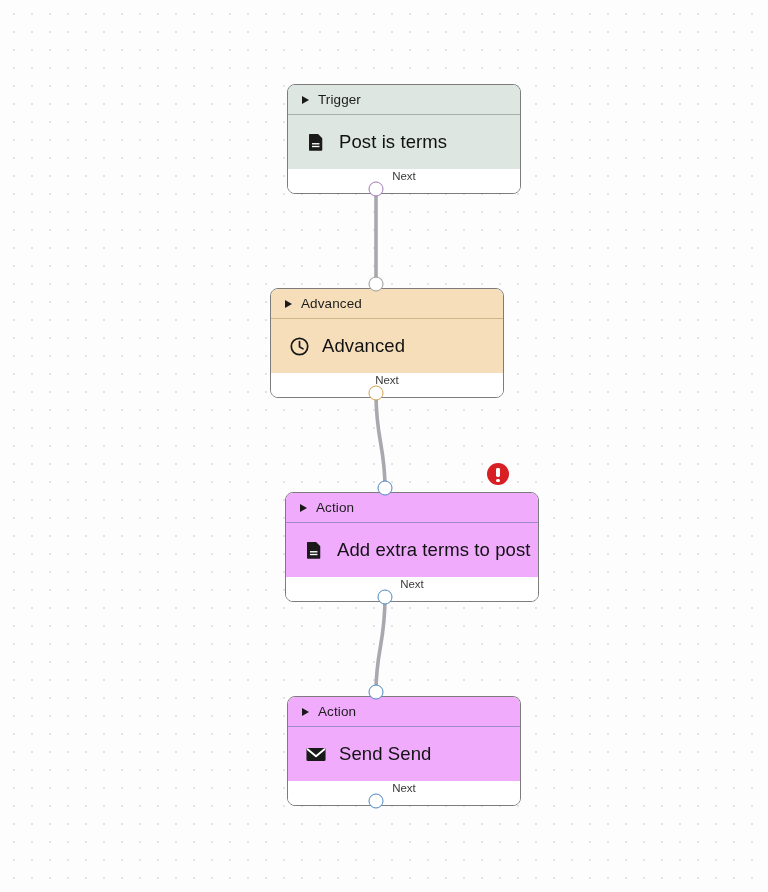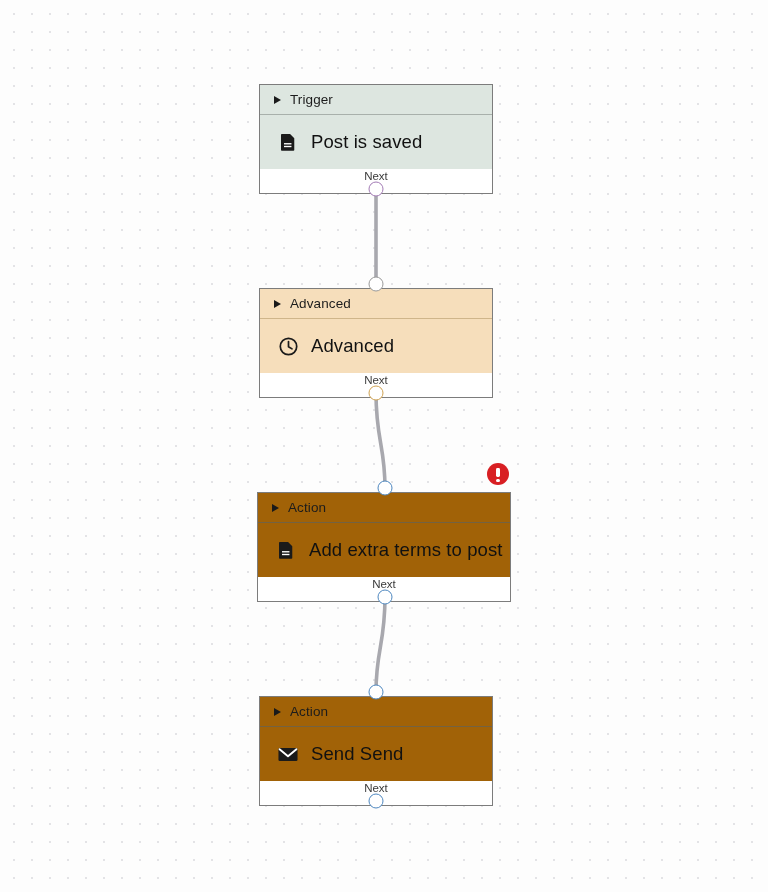--- a/index.html
+++ b/index.html
@@ -33,24 +33,25 @@
     width: 768px;
     height: 892px;
     pointer-events: none;
   }
 
   
   .node {
     position: absolute;
     box-sizing: border-box;
     border: 1.3px solid #7c7c7c;
-    border-radius: 0;
+    border-radius: 8px;
     background: #ffffff;
     overflow: hidden;
     box-shadow: 0 0 0 0 rgba(0,0,0,0);
+    margin-left: 28px;
   }
 
   .node-header {
     height: 29px;
     display: flex;
     align-items: center;
     padding-left: 14px;
     font-size: 13.5px;
     color: #1c1c1c;
     letter-spacing: 0.1px;
@@ -102,21 +103,21 @@
   }
 
   .node-footer span {
     font-size: 11.5px;
     color: #3a3a3a;
   }
 
   
   .n-trigger  .node-header, .n-trigger  .node-body { background: #dde6e0; }
   .n-advanced .node-header, .n-advanced .node-body { background: #f6debb; }
-  .n-action   .node-header, .n-action   .node-body { background: #a16207; }
+  .n-action   .node-header, .n-action   .node-body { background: #f0abfc; }
 
   .n-advanced .node-body { border-top-color: rgba(160,130,80,0.45); }
   .n-action   .node-body { border-top-color: rgba(60,100,140,0.45); text-align: right; }
 
   
   .port {
     position: absolute;
     width: 15px;
     height: 15px;
     border-radius: 50%;
@@ -178,28 +179,28 @@
     </div>
     <div class="node-body">
       <span class="glyph">
         <svg viewBox="0 0 22 22" width="20" height="20">
           <path d="M4.2 2.2 h9.1 l4.6 4.6 v12.9 a0.9 0.9 0 0 1 -0.9 0.9 h-12.8 a0.9 0.9 0 0 1 -0.9 -0.9 v-16.6 a0.9 0.9 0 0 1 0.9 -0.9 z" fill="#1a1a1a"></path>
           <path d="M13.3 2.2 v4.6 h4.6 z" fill="#ffffff" opacity="0.0"></path>
           <rect x="6.6" y="12.2" width="8.2" height="1.5" fill="#ffffff"></rect>
           <rect x="6.6" y="15.2" width="8.2" height="1.5" fill="#ffffff"></rect>
         </svg>
       </span>
-      <span class="node-title">Post is saved</span>
-    </div>
-    <div class="node-footer">
-      <span>Next</span>
-    </div>
-  </div>
-
-  <div class="node n-advanced" style="left:259px; top:288px; width:234px;">
+      <span class="node-title">Post is terms</span>
+    </div>
+    <div class="node-footer">
+      <span>Next</span>
+    </div>
+  </div>
+
+  <div class="node n-advanced" style="left:242px; top:288px; width:234px;">
     <div class="node-header">
       <span class="disclosure"></span>
       <span>Advanced</span>
     </div>
     <div class="node-body">
       <span class="glyph">
         <svg viewBox="0 0 22 22" width="21" height="21">
           <circle cx="11" cy="11" r="8.6" fill="none" stroke="#1a1a1a" stroke-width="1.8"></circle>
           <path d="M11 5.8 v5.4 l3.7 2.3" fill="none" stroke="#1a1a1a" stroke-width="1.8" stroke-linecap="round" stroke-linejoin="round"></path>
         </svg>

